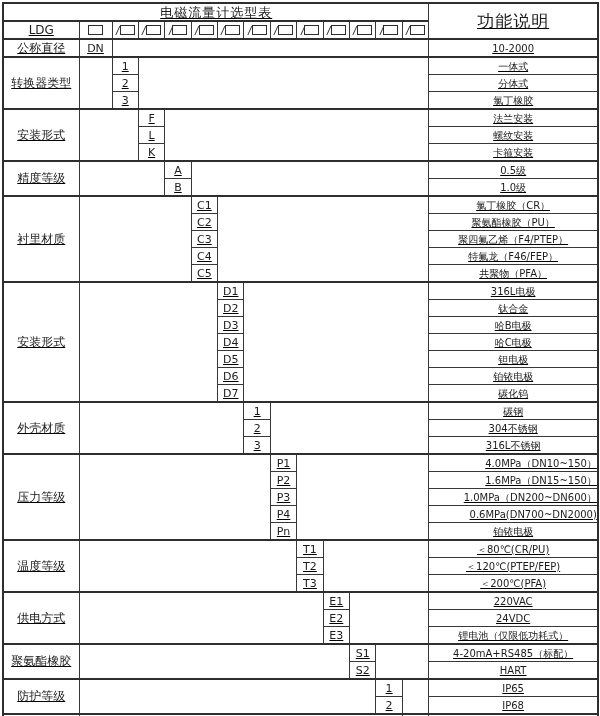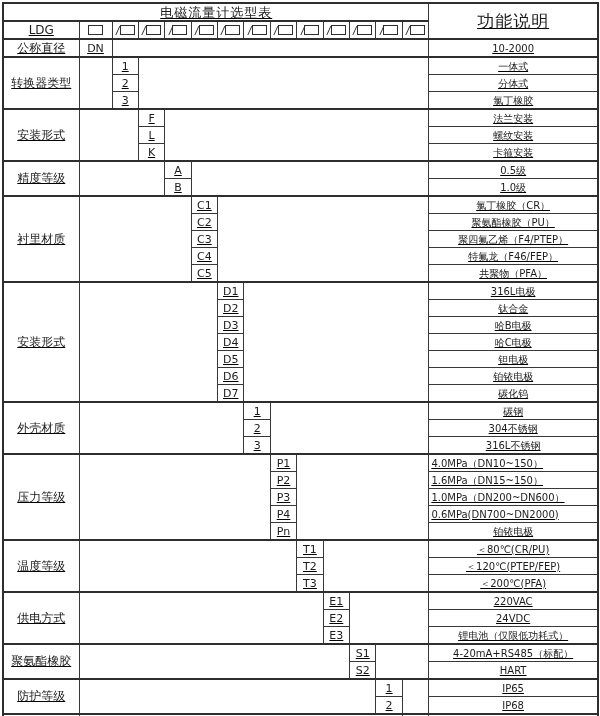--- a/index.html
+++ b/index.html
@@ -37,21 +37,21 @@
     height: 16px;
     overflow: hidden;
     white-space: nowrap;
   }
   #seltable tr.sec-start > td { border-top: 2px solid #2e2e2e; }
   #seltable td.title-cell { font-size: 13px; letter-spacing: 1px; }
   #seltable td.fn-header { font-size: 17px; letter-spacing: 1px; }
   #seltable td.label-cell { letter-spacing: 0; }
   #seltable td.code-cell { font-size: 11px; }
   #seltable td.desc-cell { font-size: 10px; }
-  #seltable td.desc-cell.left { text-align: left; padding-left: 2px; }
+  #seltable td.desc-cell.left { text-align: right; padding-left: 2px; }
   #seltable td.box-cell { font-size: 11px; }
   .sq {
     display: inline-block;
     width: 15px;
     height: 10px;
     border: 1px solid #2e2e2e;
     box-sizing: border-box;
     vertical-align: middle;
     position: relative;
     top: -1px;

